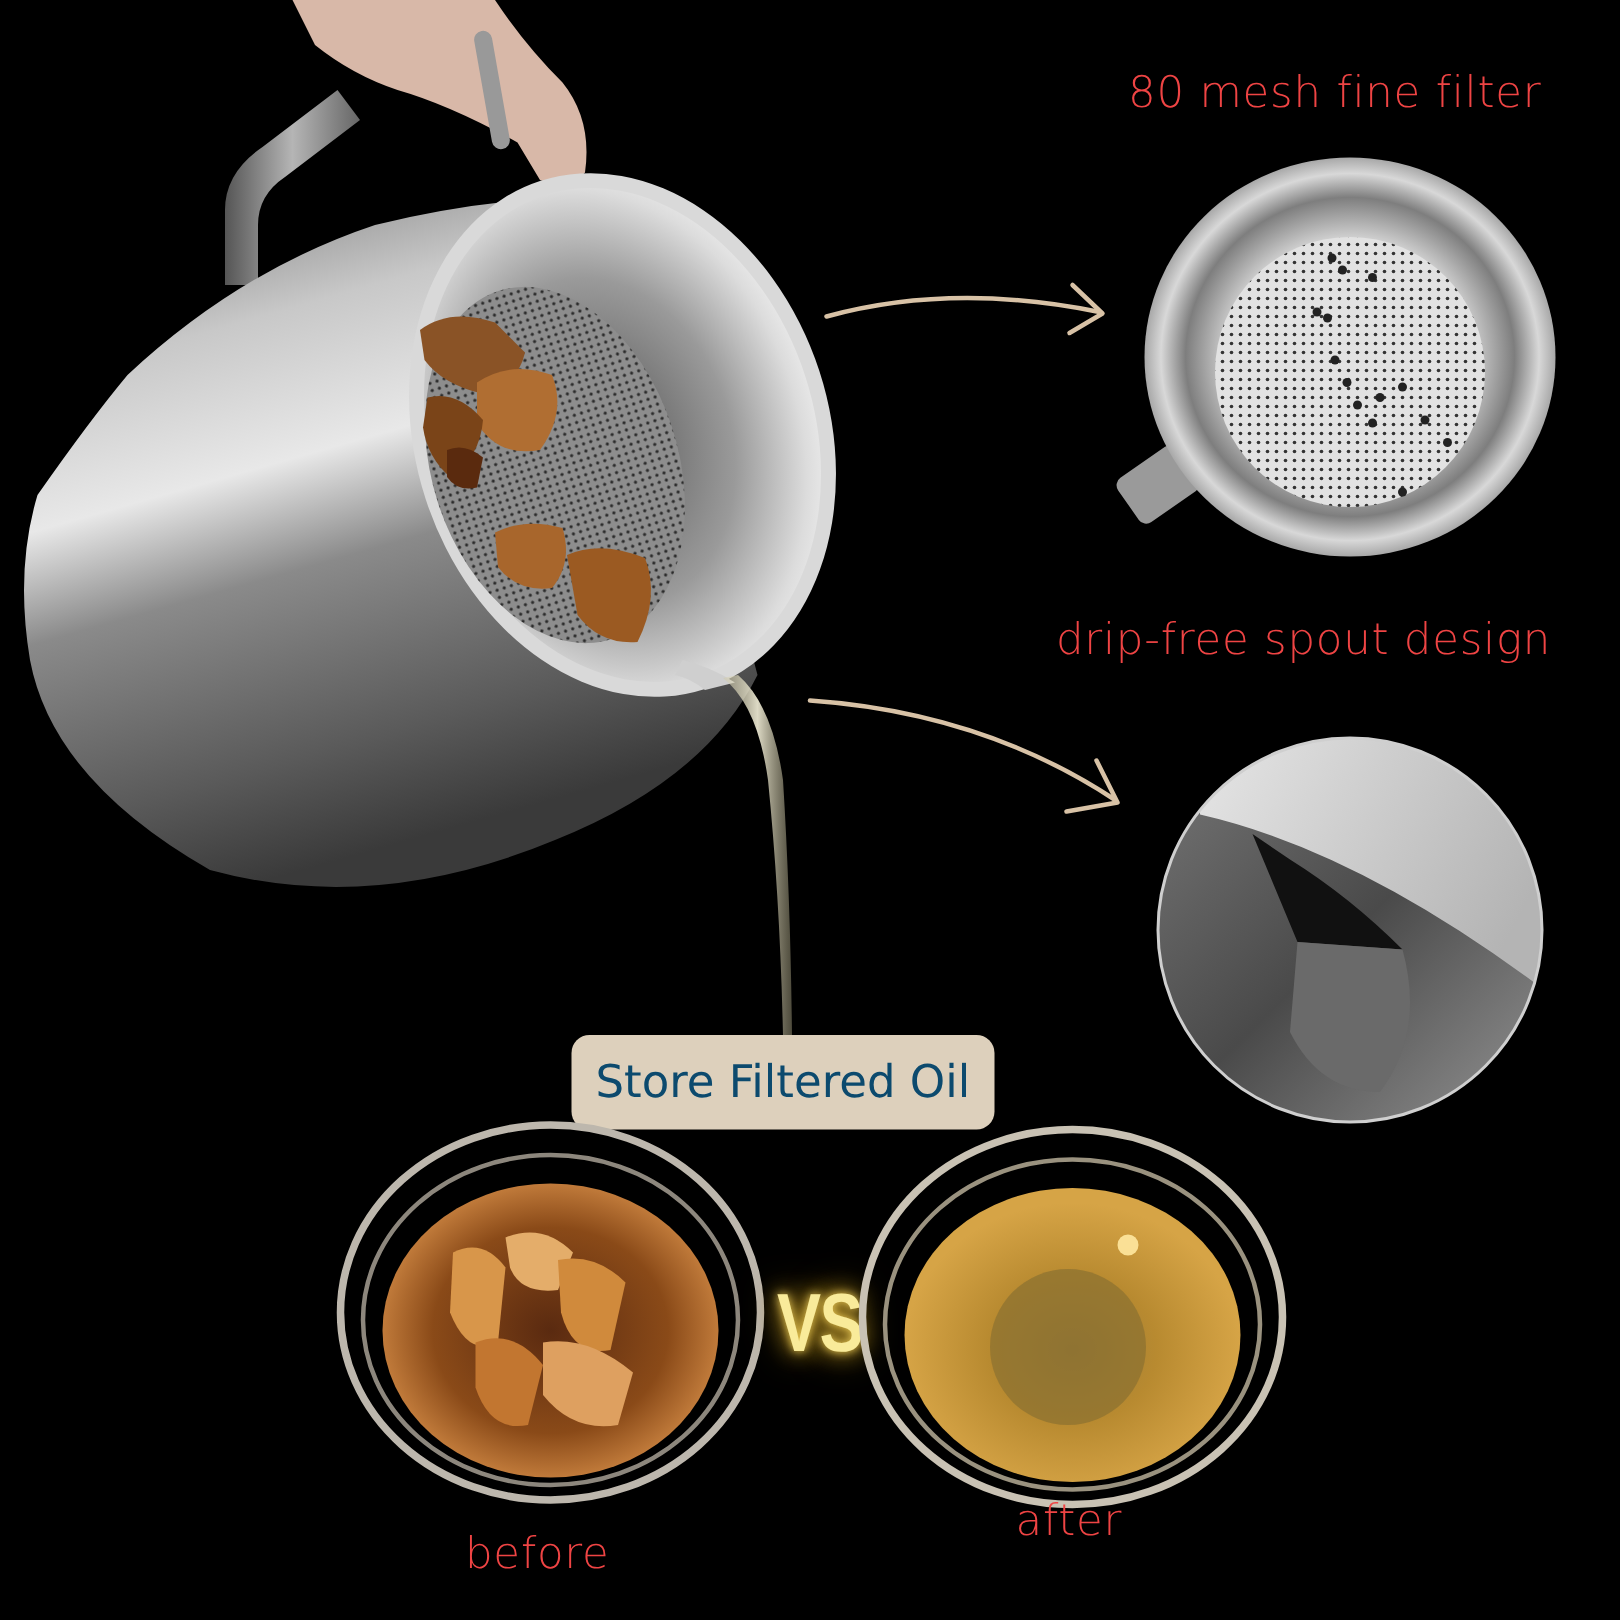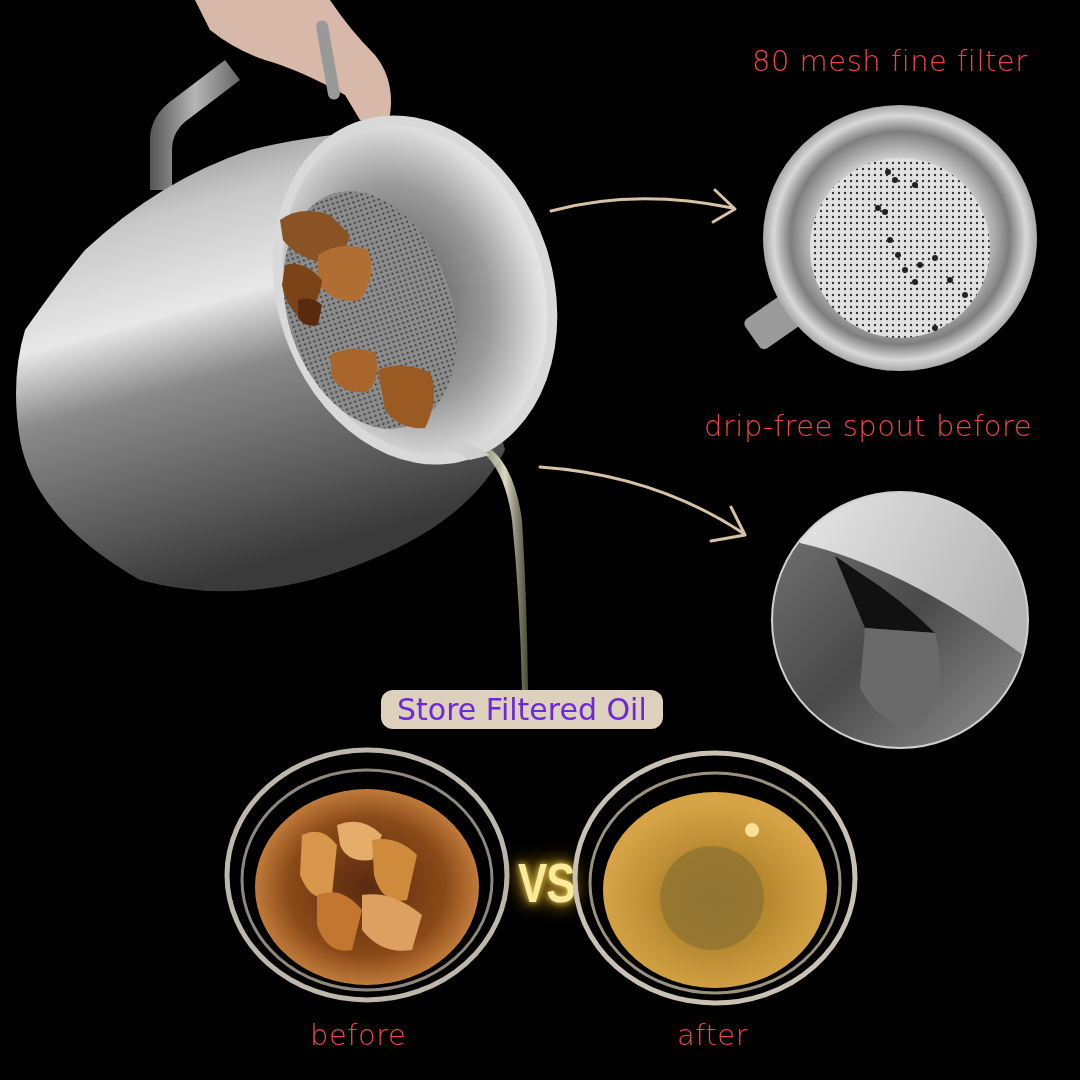--- a/index.html
+++ b/index.html
@@ -1,19 +1,19 @@
 <!DOCTYPE html>
 <html><head>
 <meta charset="utf-8">
 <style>
   html,body{margin:0;padding:0;background:#000;}
   body{width:1080px;height:1080px;position:relative;overflow:hidden;font-family:"DejaVu Sans","Liberation Sans",sans-serif;}
   .abs{position:absolute;}
   .caption{color:#ef4444;font-size:29px;letter-spacing:0.5px;font-weight:300;white-space:nowrap;}
-  .badge{background:#ddd0bc;color:#6d28d9;font-size:30px;border-radius:12px;padding:2px 16px;white-space:nowrap;}
+  .badge{background:#ddd0bc;color:#0c4a6e;font-size:30px;border-radius:12px;padding:14px 16px;white-space:nowrap;}
   .vs{color:#f9eb9a;font-family:"Liberation Sans",sans-serif;font-weight:bold;font-size:44px;letter-spacing:-1px;transform:scaleY(1.25);text-shadow:0 0 6px #f3d25a,0 0 14px #d2a62a,0 0 22px #8a6a10;}
 </style>
 </head>
 <body>
 
 <svg class="abs" style="left:0;top:0" width="620" height="720" viewBox="0 0 620 720">
   <defs>
     <linearGradient id="potBody" x1="0" y1="0" x2="0.3" y2="1">
       <stop offset="0" stop-color="#6e6e6e"></stop>
       <stop offset="0.25" stop-color="#c8c8c8"></stop>
@@ -105,21 +105,21 @@
       <circle cx="165" cy="170" r="3"></circle>
       <circle cx="180" cy="165" r="3"></circle>
     <circle cx="195" cy="158" r="3"></circle>
       <circle cx="210" cy="180" r="3"></circle>
       <circle cx="225" cy="195" r="3"></circle>
     <circle cx="195" cy="228" r="3"></circle>
       <circle cx="175" cy="182" r="3"></circle>
   </g>
 </svg>
 
-<div class="abs caption" style="left:704px;top:409px;">drip-free spout before</div>
+<div class="abs caption" style="left:704px;top:409px;">drip-free spout design</div>
 
 <svg class="abs" style="left:535px;top:455px" width="225" height="95" viewBox="0 0 225 95">
   <path d="M5,12 Q120,20 208,78" stroke="#d8c2a6" stroke-width="3" fill="none" stroke-linecap="round"></path>
   <path d="M196,52 L210,80 L176,86" stroke="#d8c2a6" stroke-width="3" fill="none" stroke-linecap="round" stroke-linejoin="round"></path>
 </svg>
 
 <svg class="abs" style="left:760px;top:488px" width="280" height="270" viewBox="0 0 280 270">
   <defs>
     <clipPath id="circ">
         <circle cx="140" cy="132" r="128"></circle>
@@ -176,13 +176,13 @@
     </radialGradient>
   </defs>
   <ellipse cx="145" cy="130" rx="140" ry="125" fill="none" stroke="#c9c2b4" stroke-width="5"></ellipse>
   <ellipse cx="145" cy="135" rx="125" ry="110" fill="none" stroke="#9a927f" stroke-width="3"></ellipse>
   <ellipse cx="145" cy="142" rx="112" ry="98" fill="url(#clean)"></ellipse>
   <circle cx="142" cy="150" r="52" fill="#8a7030" opacity="0.7"></circle>
   <circle cx="182" cy="82" r="7" fill="#ffe8a0" opacity="0.9"></circle>
 </svg>
 
 <div class="abs caption" style="left:310px;top:1018px;">before</div>
-<div class="abs caption" style="left:677px;top:1018px;">after</div>
+<div class="abs caption" style="left:677px;top:996px;">after</div>
 
 </body></html>

